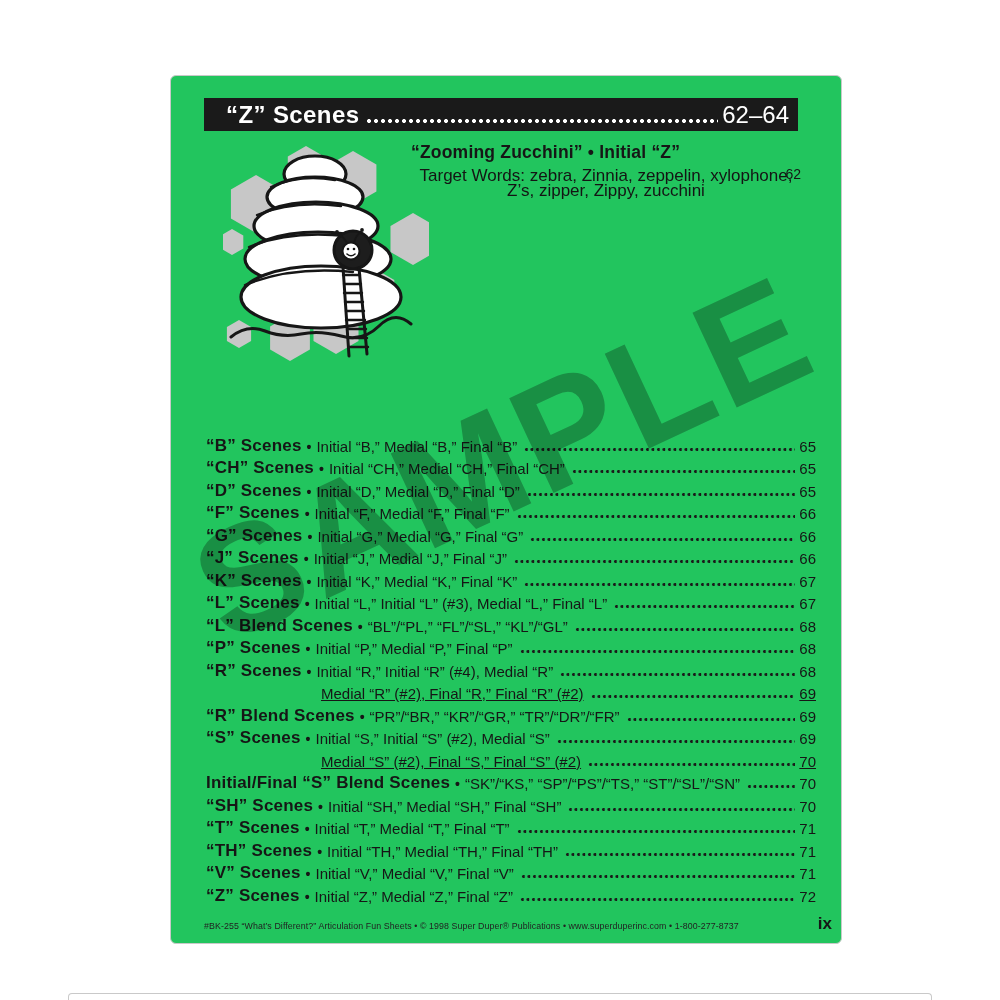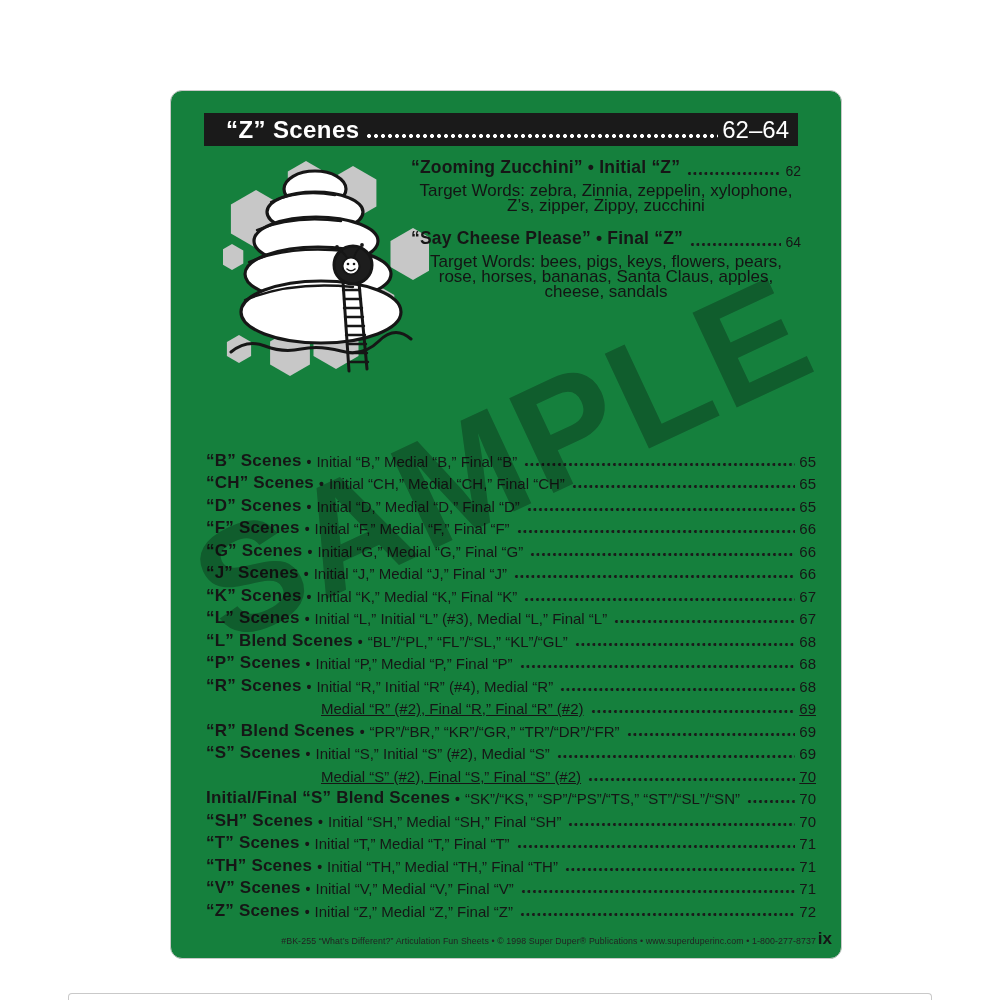--- a/index.html
+++ b/index.html
@@ -1,21 +1,21 @@
 <!DOCTYPE html>
 <html><head>
 <meta charset="utf-8">
 <style>
   * { margin:0; padding:0; box-sizing:border-box; }
   html,body { background:#fff; }
   body { width:1000px; height:1000px; position:relative; overflow:hidden;
          font-family:"Liberation Sans", sans-serif; color:#161616; }
 
-  .sheet { position:absolute; left:170px; top:90px; width:672px; height:869px;
-           background:#15803d; border:1.5px solid #c9c9c9; border-radius:12px; }
+  .sheet { position:absolute; left:170px; top:75px; width:672px; height:869px;
+           background:#22c55e; border:1.5px solid #c9c9c9; border-radius:6px; }
 
   .next-sheet { position:absolute; left:68px; top:993px; width:864px; height:10px;
                 background:#fff; border:1.5px solid #c9c9c9; border-bottom:none;
                 border-radius:4px 4px 0 0; }
 
   
   .bar { position:absolute; left:33px; width:594px; height:33px; background:#1a1a1a;
          color:#fff; display:flex; align-items:center; }
   .bar-1 { top:22px; }
   .bar-2 { top:300px; }
@@ -29,36 +29,36 @@
                   background-size:7px 8px; margin-bottom:6px; }
   .leader.dark  { background-image:radial-gradient(circle at 2.5px 4.5px, #1a1a1a 1.35px, transparent 1.65px);
                   background-size:5.5px 8px; margin-bottom:3px; }
 
   
   .illustration { position:absolute; left:52px; top:64px; width:206px; height:234px; }
 
   
   .entries { position:absolute; left:240px; top:66px; width:390px; }
   .entry { margin-bottom:15px; }
-  .entry-line { display:flex; height:23px; }
+  .entry-line { display:flex; height:23px;flex-direction:column; }
   .entry-title { font-size:17.5px; font-weight:bold; white-space:nowrap; letter-spacing:.2px; }
   .entry-page { font-size:14px; align-self:flex-end; padding-bottom:1px; }
   .entry-words { font-size:17px; line-height:15px; text-align:center; margin-top:3px; padding:0 4px; color:#141414; }
 
   
   .ak-list { position:absolute; left:35px; top:357px; width:610px; }
   .ak-row { display:flex; height:22.5px; align-items:flex-end; white-space:nowrap; }
   .ak-row.indent { padding-left:105px;text-decoration:underline; }
   .ak-lead { font-size:17px; font-weight:bold; letter-spacing:.2px; }
   .ak-bullet { font-size:14px; font-weight:bold; margin:0 5px; padding-bottom:1px; }
   .ak-detail { font-size:15px; padding-bottom:1px; }
   .ak-page { font-size:15px; padding-bottom:1px; }
 
   
-  .footer { position:absolute; left:33px; bottom:12px; width:612px; text-align:right;
+  .footer { position:absolute; left:33px; bottom:12px; width:612px; text-align:left;
             font-size:8.8px; letter-spacing:.1px; color:#222; }
   .page-num { position:absolute; right:9px; bottom:9px; font-size:17px; font-weight:bold;margin-left:40px; }
 
   
   .watermark { position:absolute; left:205px; top:510px; font-size:152px; font-weight:bold;
                color:#b9b9b9; letter-spacing:4px; white-space:nowrap;
                transform:rotate(-25deg); transform-origin:0 50%;
                mix-blend-mode:multiply; pointer-events:none; z-index:5; }
 </style>
 </head>
@@ -121,28 +121,20 @@
       <div class="entry">
         <div class="entry-line">
           <span class="entry-title">“Zooming Zucchini” • Initial “Z”</span>
           <span class="leader dark"></span>
           <span class="entry-page">62</span>
         </div>
         <div class="entry-words">Target Words: zebra, Zinnia, zeppelin, xylophone, Z’s, zipper, Zippy, zucchini</div>
       </div>
 
 
-      <div class="entry">
-        <div class="entry-line">
-          <span class="entry-title">“Say Cheese Please” • Final “Z”</span>
-          <span class="leader dark"></span>
-          <span class="entry-page">64</span>
-        </div>
-        <div class="entry-words">Target Words: bees, pigs, keys, flowers, pears, rose, horses, bananas, Santa Claus, apples, cheese, sandals</div>
-      </div>
     </div>
 
 
   <div class="ak-list">
 
       <div class="ak-row">
         <span class="ak-lead">“B” Scenes</span>
         <span class="ak-bullet">•</span>
         <span class="ak-detail">Initial “B,” Medial “B,” Final “B”</span>
         <span class="leader dark"></span>

